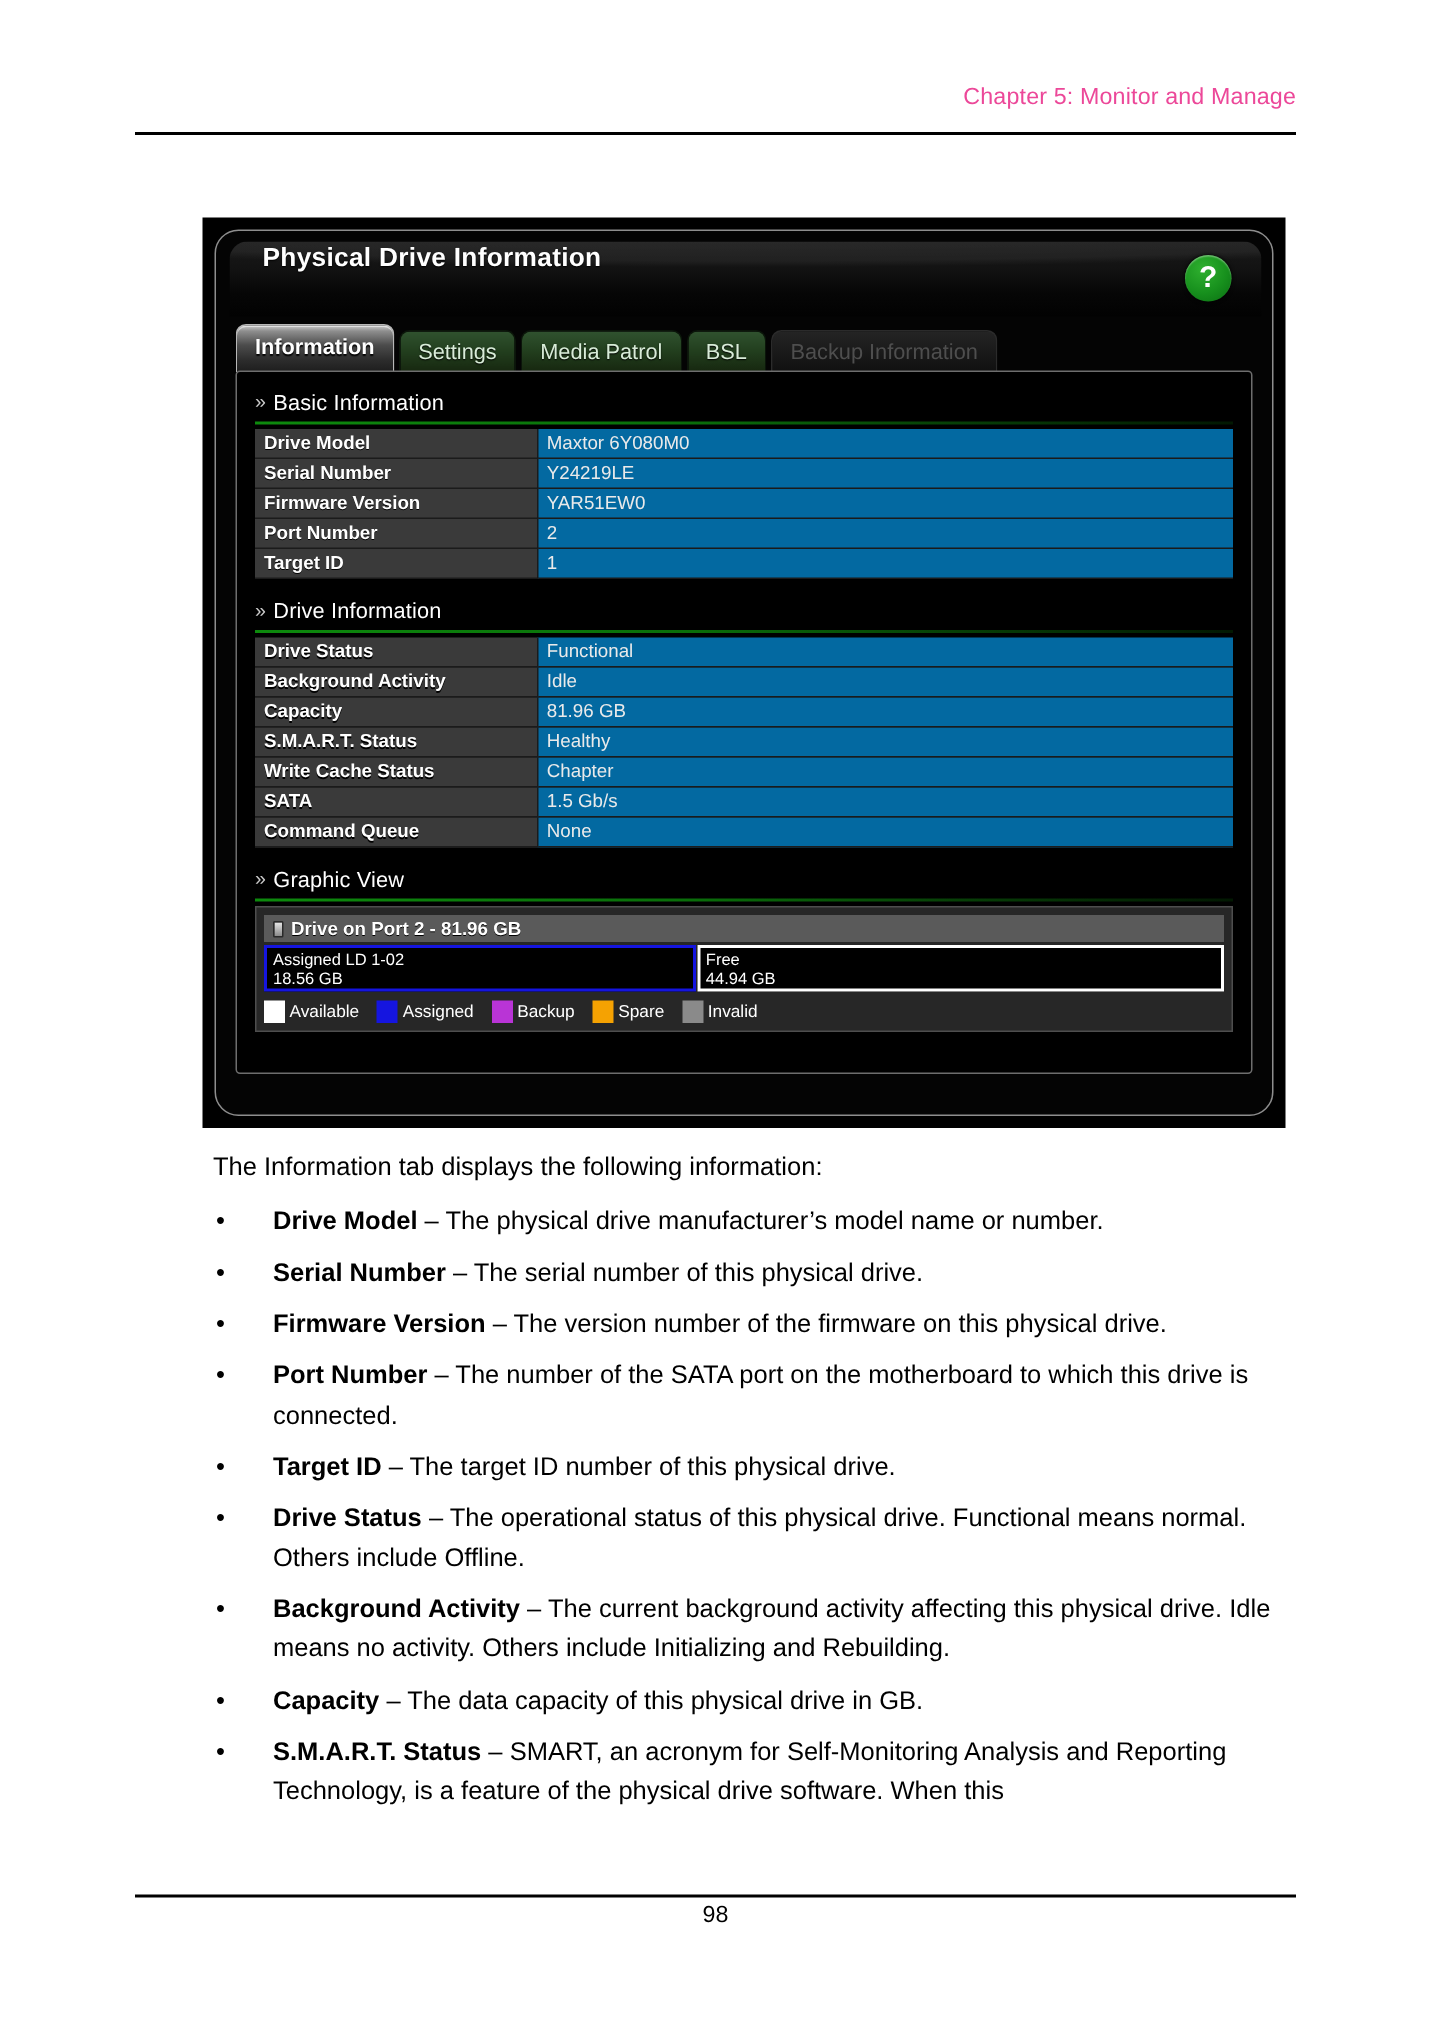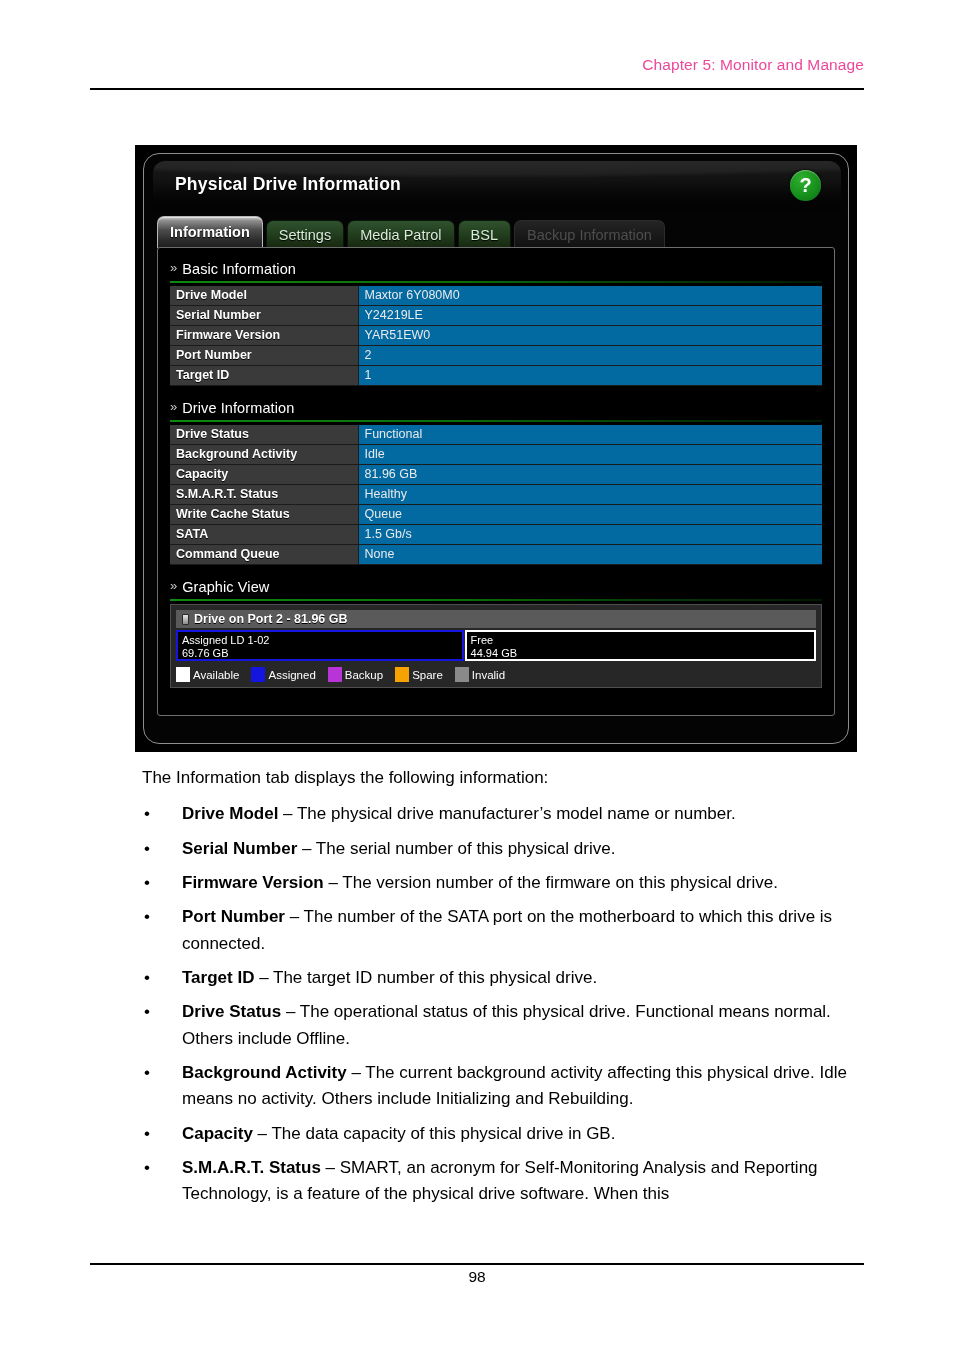--- a/index.html
+++ b/index.html
@@ -58,21 +58,21 @@
   .titlebar {
     position: absolute;
     left: 8px; top: 6px; right: 6px; height: 50px;
     background:
       radial-gradient(ellipse 150% 120% at 50% -40%, rgba(255,255,255,.085) 0%, rgba(255,255,255,.05) 55%, rgba(0,0,0,0) 62%),
       linear-gradient(#1a1a1a 0%, #121212 38%, #060606 70%, #020202 100%);
     border-radius: 12px 12px 0 0;
   }
   .title-text {
     position: absolute;
-    left: 22px; top: 13px;
+    left: 22px; top: 0;
     font-size: 17.5px;
     font-weight: bold;
     color: #ffffff;
     letter-spacing: .2px;
     text-shadow: 0 1px 1px #000;
   }
   .help-icon {
     position: absolute;
     right: 20px; top: 9px;
     width: 31px; height: 31px;
@@ -346,21 +346,21 @@
               <tr>
                 <td class="k">Capacity</td>
                 <td class="v">81.96 GB</td>
               </tr>
               <tr>
                 <td class="k">S.M.A.R.T. Status</td>
                 <td class="v">Healthy</td>
               </tr>
               <tr>
                 <td class="k">Write Cache Status</td>
-                <td class="v">Queue</td>
+                <td class="v">Chapter</td>
               </tr>
               <tr>
                 <td class="k">SATA</td>
                 <td class="v">1.5 Gb/s</td>
               </tr>
               <tr>
                 <td class="k">Command Queue</td>
                 <td class="v">None</td>
               </tr>
             </tbody>
@@ -376,21 +376,21 @@
 
           <div class="gv-box">
             <div class="gv-drivehead">
               <span class="hdd-icon"></span>
               <span>Drive on Port 2 - 81.96 GB</span>
             </div>
 
             <div class="gv-bar">
               <div class="seg assigned" style="width:45%">
                 <div>Assigned LD 1-02</div>
-                <div>69.76 GB</div>
+                <div>18.56 GB</div>
               </div>
               <div class="seg free" style="width:55%">
                 <div>Free</div>
                 <div>44.94 GB</div>
               </div>
             </div>
 
             <div class="legend">
               <div class="legend-item">
                 <span class="swatch" style="background:#ffffff"></span>

